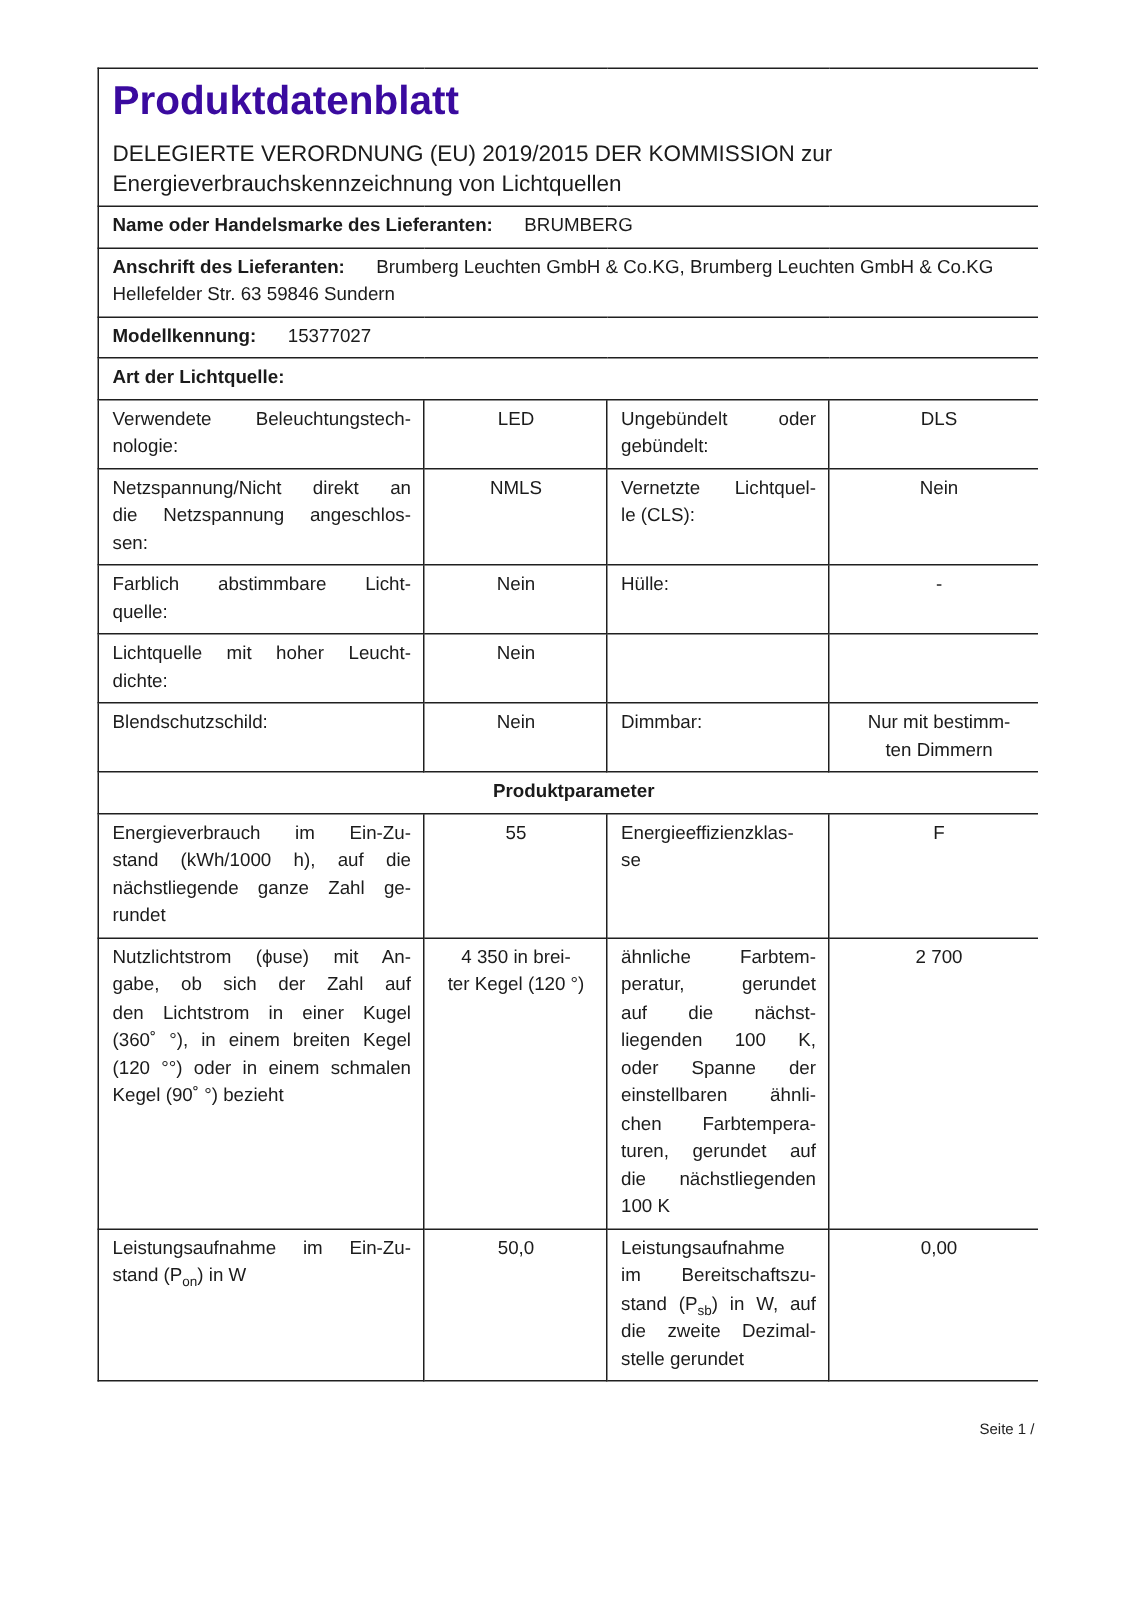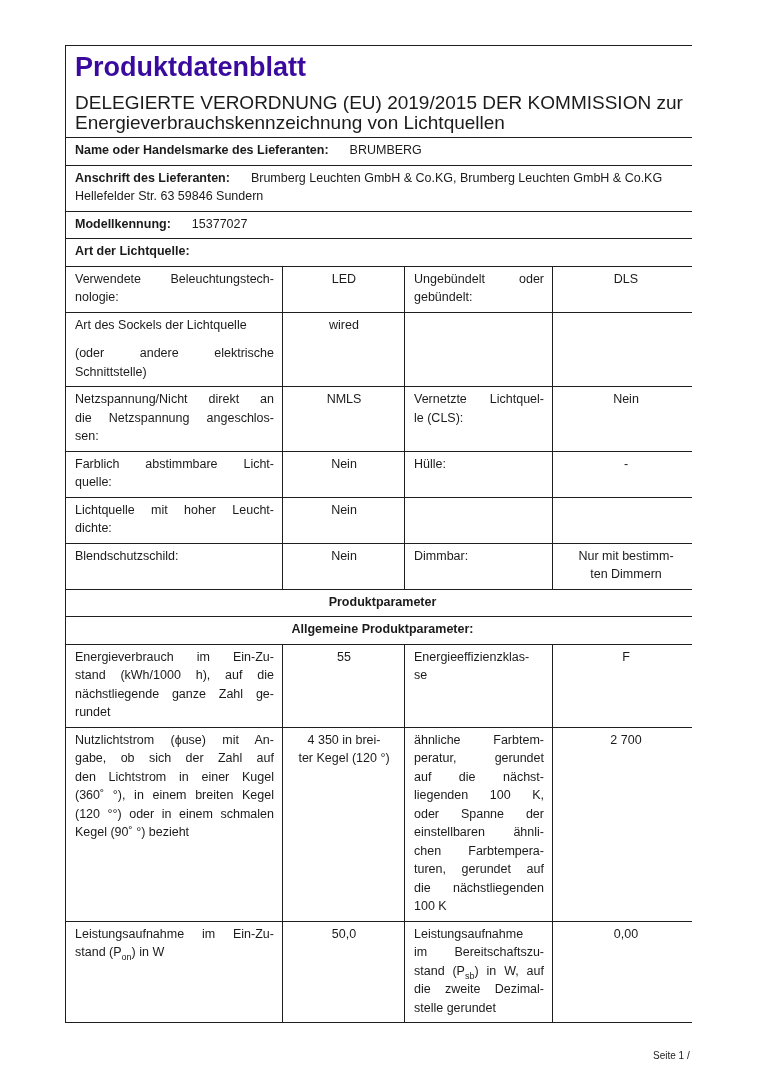--- a/index.html
+++ b/index.html
@@ -32,21 +32,21 @@
     overflow: hidden;
   }
   td.titlebox { padding: 8px 10px 8px 10px; }
   .doc-title {
     font-size: 27px;
     line-height: 36px;
     font-weight: bold;
     color: #3a0a9f;
     margin-bottom: 8px;
   }
-  .subtitle-line { font-size: 19px; line-height: 19.5px; }
+  .subtitle-line { font-size: 15px; line-height: 19.5px; }
   .lbl { font-weight: bold; }
   .val { margin-left: 21px; }
   .span-row {
     text-align: center;
     font-weight: bold;
     font-size: 13px;
   }
   .hdr { text-align: left; }
   .line { text-align: left; }
   .cell-justify .line.j { text-align: justify; text-align-last: justify; }
@@ -115,33 +115,20 @@
             <td class="cell-justify">
               <div class="line j">Ungebündelt oder</div>
               <div class="line">gebündelt:</div>
             </td>
             <td class="cell-center">
               <div class="line">DLS</div>
             </td>
           </tr>
           <tr>
             <td class="cell-justify">
-              <div class="line">Art des Sockels der Lichtquelle</div>
-              <div class="pgap"></div>
-              <div class="line j">(oder andere elektrische</div>
-              <div class="line">Schnittstelle)</div>
-            </td>
-            <td class="cell-center">
-              <div class="line">wired</div>
-            </td>
-            <td class="cell-left"></td>
-            <td class="cell-center"></td>
-          </tr>
-          <tr>
-            <td class="cell-justify">
               <div class="line j">Netzspannung/Nicht direkt an</div>
               <div class="line j">die Netzspannung angeschlos-</div>
               <div class="line">sen:</div>
             </td>
             <td class="cell-center">
               <div class="line">NMLS</div>
             </td>
             <td class="cell-justify">
               <div class="line j">Vernetzte Lichtquel-</div>
               <div class="line">le (CLS):</div>
@@ -186,23 +173,20 @@
             <td class="cell-left">
               <div class="line">Dimmbar:</div>
             </td>
             <td class="cell-center">
               <div class="line">Nur mit bestimm-</div>
               <div class="line">ten Dimmern</div>
             </td>
           </tr>
           <tr>
             <td colspan="4" class="span-row">Produktparameter</td>
-          </tr>
-          <tr>
-            <td colspan="4" class="span-row">Allgemeine Produktparameter:</td>
           </tr>
           <tr>
             <td class="cell-justify">
               <div class="line j">Energieverbrauch im Ein-Zu-</div>
               <div class="line j">stand (kWh/1000 h), auf die</div>
               <div class="line j">nächstliegende ganze Zahl ge-</div>
               <div class="line">rundet</div>
             </td>
             <td class="cell-center">
               <div class="line">55</div>

